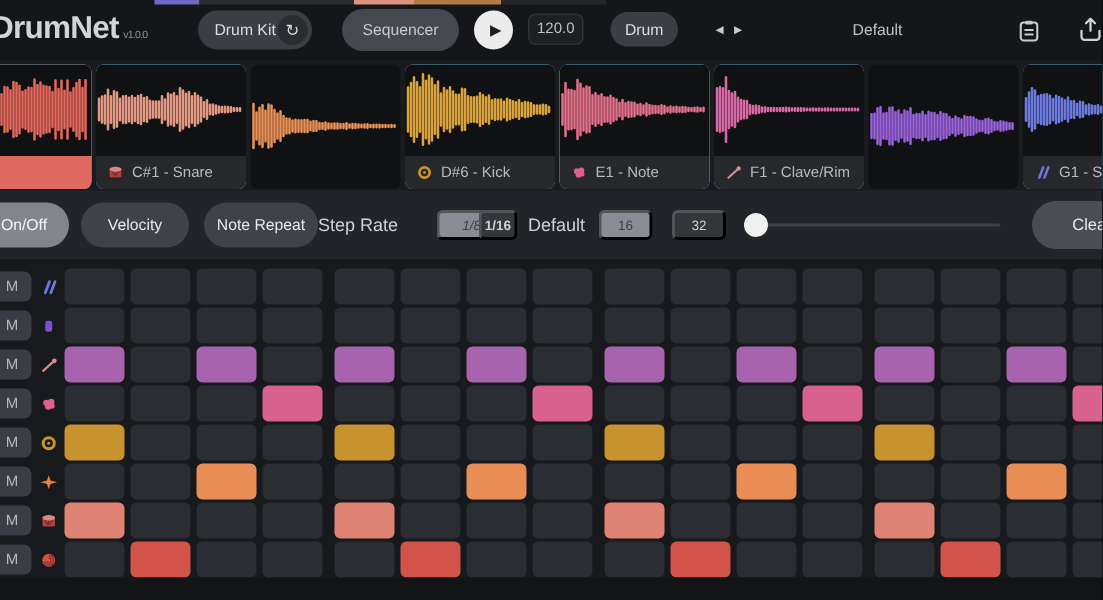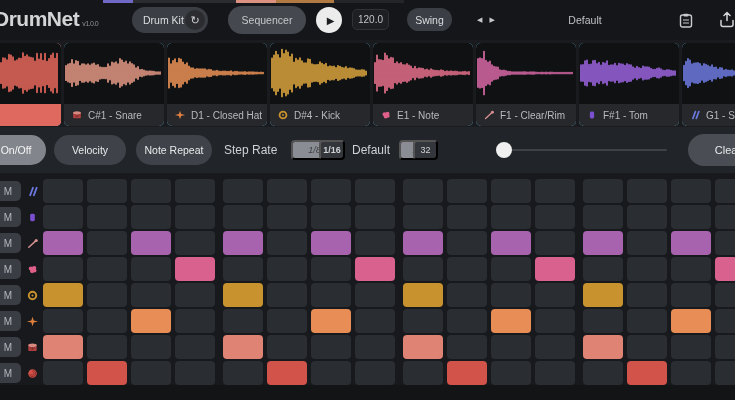--- a/index.html
+++ b/index.html
@@ -73,21 +73,21 @@
     <div class="logo"><span>DrumNet</span><span class="ver">v1.0.0</span></div>
     <div class="pill drumkit">
       <span>Drum Kit</span>
       <span class="refresh">↻</span>
     </div>
     <div class="pill seqbtn">Sequencer</div>
     <div class="playbtn">
         <span>▶</span>
       </div>
     <div class="tempo">120.0</div>
-    <div class="pill sync">Swing</div>
+    <div class="pill sync">Drum</div>
     <div class="navarrows">
       <span>◀</span>
       <span>▶</span>
     </div>
     <div class="preset">Default</div>
     <div class="ticon" style="left:679px;top:13px;">
       <svg width="14" height="15" viewBox="0 0 14 15">
           <rect x="1.5" y="2" width="11" height="12" rx="2" fill="none" stroke="#c8cacd" stroke-width="1.4"></rect>
           <rect x="4.5" y="0.8" width="5" height="2.6" rx="1" fill="#c8cacd"></rect>
           <path d="M4 7h6M4 10h6" stroke="#c8cacd" stroke-width="1.2"></path>
@@ -132,43 +132,35 @@
             </span>
             <span>C#1 - Snare</span>
           </div>
         </div>
         <div class="pad">
           <div class="wave">
             <svg width="100" height="58" viewBox="0 0 100 58">
               <path d="M2 13.3V42.7M4 19.0V37.0M6 15.8V40.2M8 14.1V41.9M10 17.8V38.2M12 13.7V42.3M14 14.3V41.7M16 17.3V38.7M18 19.7V36.3M20 18.1V37.9M22 21.4V34.6M24 23.0V33.0M26 23.2V32.8M28 24.3V31.7M30 23.8V32.2M32 24.2V31.8M34 24.1V31.9M36 24.0V32.0M38 24.0V32.0M40 25.2V30.8M42 24.7V31.3M44 24.8V31.2M46 26.0V30.0M48 26.2V29.8M50 25.6V30.4M52 26.4V29.6M54 26.5V29.5M56 26.3V29.7M58 26.3V29.7M60 26.6V29.4M62 26.6V29.4M64 26.1V29.9M66 27.0V29.0M68 26.6V29.4M70 26.7V29.3M72 27.0V29.0M74 27.2V28.8M76 27.0V29.0M78 26.8V29.2M80 27.3V28.7M82 27.1V28.9M84 27.2V28.8M86 27.1V28.9M88 27.3V28.7M90 27.3V28.7M92 27.5V28.5M94 27.4V28.6M96 27.5V28.5" stroke="#eb9256" stroke-width="1.7" stroke-linecap="round"></path>
             </svg>
           </div>
-          <div class="plabel">
-            <span style="display: flex;">
-              <svg width="12" height="12" viewBox="0 0 14 14">
-                <path d="M7 2 L8.3 5.8 L13 7 L8.3 8.2 L7 12 L5.7 8.2 L1 7 L5.7 5.8 Z" fill="#e0803e"></path>
-              </svg>
-            </span>
-            <span>D1 - Closed Hat</span>
-          </div>
         </div>
         <div class="pad">
           <div class="wave">
             <svg width="100" height="58" viewBox="0 0 100 58">
               <path d="M2 13.4V42.6M4 10.3V45.7M6 6.5V49.5M8 9.9V46.1M10 13.1V42.9M12 4.5V51.5M14 8.8V47.2M16 5.4V50.6M18 7.3V48.7M20 11.9V44.1M22 9.3V46.7M24 17.3V38.7M26 13.7V42.3M28 15.3V40.7M30 13.1V42.9M32 16.0V40.0M34 18.1V37.9M36 18.2V37.8M38 14.2V41.8M40 14.5V41.5M42 19.2V36.8M44 19.8V36.2M46 19.9V36.1M48 19.5V36.5M50 17.1V38.9M52 18.5V37.5M54 19.8V36.2M56 18.6V37.4M58 21.8V34.2M60 21.1V34.9M62 21.5V34.5M64 21.4V34.6M66 22.8V33.2M68 20.8V35.2M70 21.6V34.4M72 22.5V33.5M74 23.1V32.9M76 21.9V34.1M78 23.7V32.3M80 23.0V33.0M82 23.3V32.7M84 23.9V32.1M86 25.1V30.9M88 25.3V30.7M90 25.3V30.7M92 24.9V31.1M94 25.2V30.8M96 26.3V29.7" stroke="#daa33e" stroke-width="1.7" stroke-linecap="round"></path>
             </svg>
           </div>
           <div class="plabel">
             <span style="display: flex;">
               <svg width="12" height="12" viewBox="0 0 14 14">
                 <circle cx="7" cy="7" r="4" fill="none" stroke="#c9932e" stroke-width="2.1"></circle>
                 <circle cx="7" cy="7" r="1.1" fill="#c9932e"></circle>
               </svg>
             </span>
-            <span>D#4 - Kick</span>
+            <span>D#6 - Kick</span>
           </div>
         </div>
         <div class="pad">
           <div class="wave">
             <svg width="100" height="58" viewBox="0 0 100 58">
               <path d="M2 17.8V38.2M4 10.3V45.7M6 14.9V41.1M8 15.0V41.0M10 15.7V40.3M12 8.3V47.7M14 10.8V45.2M16 14.0V42.0M18 12.7V43.3M20 13.1V42.9M22 18.5V37.5M24 17.2V38.8M26 18.9V37.1M28 17.9V38.1M30 19.8V36.2M32 20.0V36.0M34 18.9V37.1M36 20.3V35.7M38 21.4V34.6M40 23.5V32.5M42 21.6V34.4M44 23.9V32.1M46 23.0V33.0M48 23.3V32.7M50 23.5V32.5M52 24.9V31.1M54 24.4V31.6M56 25.4V30.6M58 24.0V32.0M60 25.0V31.0M62 25.5V30.5M64 25.7V30.3M66 25.9V30.1M68 25.1V30.9M70 25.6V30.4M72 26.6V29.4M74 26.0V30.0M76 26.5V29.5M78 26.2V29.8M80 26.6V29.4M82 26.4V29.6M84 26.5V29.5M86 27.0V29.0M88 27.1V28.9M90 26.8V29.2M92 26.7V29.3M94 27.2V28.8M96 26.8V29.2" stroke="#e4708b" stroke-width="1.7" stroke-linecap="round"></path>
             </svg>
           </div>
           <div class="plabel">
             <span style="display: flex;">
@@ -188,36 +180,28 @@
               <path d="M2 13.9V42.1M4 13.2V42.8M6 13.8V42.2M8 6.5V49.5M10 15.7V40.3M12 17.3V38.7M14 16.4V39.6M16 20.1V35.9M18 21.6V34.4M20 22.1V33.9M22 22.4V33.6M24 25.0V31.0M26 25.6V30.4M28 25.4V30.6M30 25.9V30.1M32 26.6V29.4M34 26.5V29.5M36 27.0V29.0M38 27.0V29.0M40 27.0V29.0M42 27.1V28.9M44 27.0V29.0M46 27.0V29.0M48 26.9V29.1M50 27.0V29.0M52 27.3V28.7M54 27.2V28.8M56 27.1V28.9M58 27.1V28.9M60 27.4V28.6M62 27.5V28.5M64 27.5V28.5M66 27.3V28.7M68 27.5V28.5M70 27.3V28.7M72 27.5V28.5M74 27.3V28.7M76 27.4V28.6M78 27.5V28.5M80 27.5V28.5M82 27.5V28.5M84 27.5V28.5M86 27.5V28.5M88 27.5V28.5M90 27.5V28.5M92 27.5V28.5M94 27.5V28.5M96 27.5V28.5" stroke="#d868a6" stroke-width="1.7" stroke-linecap="round"></path>
             </svg>
           </div>
           <div class="plabel">
             <span style="display: flex;">
               <svg width="12" height="12" viewBox="0 0 14 14">
                 <path d="M3 11 L10.5 4.2" stroke="#d58f8f" stroke-width="1.6" stroke-linecap="round"></path>
                 <circle cx="11" cy="3.8" r="1.7" fill="#d58f8f"></circle>
               </svg>
             </span>
-            <span>F1 - Clear/Rim</span>
+            <span>F1 - Clave/Rim</span>
           </div>
         </div>
         <div class="pad">
           <div class="wave">
             <svg width="100" height="58" viewBox="0 0 100 58">
               <path d="M2 20.1V35.9M4 19.9V36.1M6 16.1V39.9M8 15.3V40.7M10 19.7V36.3M12 19.3V36.7M14 15.9V40.1M16 15.6V40.4M18 18.9V37.1M20 17.6V38.4M22 20.4V35.6M24 17.7V38.3M26 18.4V37.6M28 16.1V39.9M30 20.6V35.4M32 20.0V36.0M34 20.2V35.8M36 18.5V37.5M38 20.9V35.1M40 18.5V37.5M42 19.2V36.8M44 19.4V36.6M46 20.6V35.4M48 18.9V37.1M50 19.8V36.2M52 20.1V35.9M54 22.0V34.0M56 23.3V32.7M58 21.6V34.4M60 22.9V33.1M62 23.6V32.4M64 21.3V34.7M66 22.0V34.0M68 22.0V34.0M70 22.3V33.7M72 23.7V32.3M74 24.5V31.5M76 24.7V31.3M78 23.5V32.5M80 23.2V32.8M82 24.2V31.8M84 25.4V30.6M86 25.7V30.3M88 24.9V31.1M90 25.1V30.9M92 25.6V30.4M94 26.1V29.9M96 26.1V29.9" stroke="#9a63dc" stroke-width="1.7" stroke-linecap="round"></path>
             </svg>
-          </div>
-          <div class="plabel">
-            <span style="display: flex;">
-              <svg width="12" height="12" viewBox="0 0 14 14">
-                <rect x="4.5" y="3" width="5" height="8" rx="1.6" fill="#7a4fd0"></rect>
-              </svg>
-            </span>
-            <span>F#1 - Tom</span>
           </div>
         </div>
         <div class="pad">
           <div class="wave">
             <svg width="100" height="58" viewBox="0 0 100 58">
               <path d="M2 20.5V35.5M4 16.6V39.4M6 13.8V42.2M8 15.4V40.6M10 19.2V36.8M12 18.3V37.7M14 18.0V38.0M16 17.8V38.2M18 18.8V37.2M20 21.0V35.0M22 18.9V37.1M24 19.7V36.3M26 20.7V35.3M28 21.8V34.2M30 20.0V36.0M32 22.5V33.5M34 22.3V33.7M36 24.3V31.7M38 22.8V33.2M40 23.2V32.8M42 25.3V30.7M44 24.7V31.3M46 25.4V30.6M48 25.6V30.4M50 25.2V30.8M52 26.2V29.8M54 25.9V30.1M56 26.0V30.0M58 26.6V29.4M60 26.7V29.3M62 26.5V29.5M64 26.7V29.3M66 26.7V29.3M68 26.7V29.3M70 26.9V29.1M72 27.1V28.9M74 27.3V28.7M76 27.2V28.8M78 27.4V28.6M80 27.5V28.5M82 27.3V28.7M84 27.5V28.5M86 27.5V28.5M88 27.5V28.5M90 27.5V28.5M92 27.5V28.5M94 27.5V28.5M96 27.5V28.5" stroke="#6d7ae0" stroke-width="1.7" stroke-linecap="round"></path>
             </svg>
           </div>
           <div class="plabel">
             <span style="display: flex;">
@@ -228,26 +212,26 @@
             <span>G1 - Shaker</span>
           </div>
         </div>
       </div>
   </div>
 
   <div class="controls">
     <button class="cpill sel" style="left:-14px;width:60px;">On/Off</button>
     <button class="cpill" style="left:54px;width:72px;">Velocity</button>
     <button class="cpill" style="left:136px;width:76px;">Note Repeat</button>
-    <span class="clabel" style="left:224px;">Step Rate</span>
+    <span class="clabel" style="left:212px;">Step Rate</span>
     <button class="tog sel" style="left:291px;width:47px;font-style:italic;">1/8</button>
     <button class="tog" style="left:319px;width:26px;font-weight:bold;">1/16</button>
     <span class="clabel" style="left:352px;">Default</span>
     <button class="tog sel" style="left:399px;width:36px;">16</button>
-    <button class="tog" style="left:413px;width:25px;">32</button>
+    <button class="tog" style="left:448px;width:36px;">32</button>
     <div class="track"></div>
     <div class="knob"></div>
     <button class="cpill clear">Clear</button>
   </div>
 
   <div class="seq" id="seqgrid">
       <div class="srow">
         <button class="mute">M</button>
         <span class="ricon">
           <svg width="13" height="13" viewBox="0 0 14 14">

